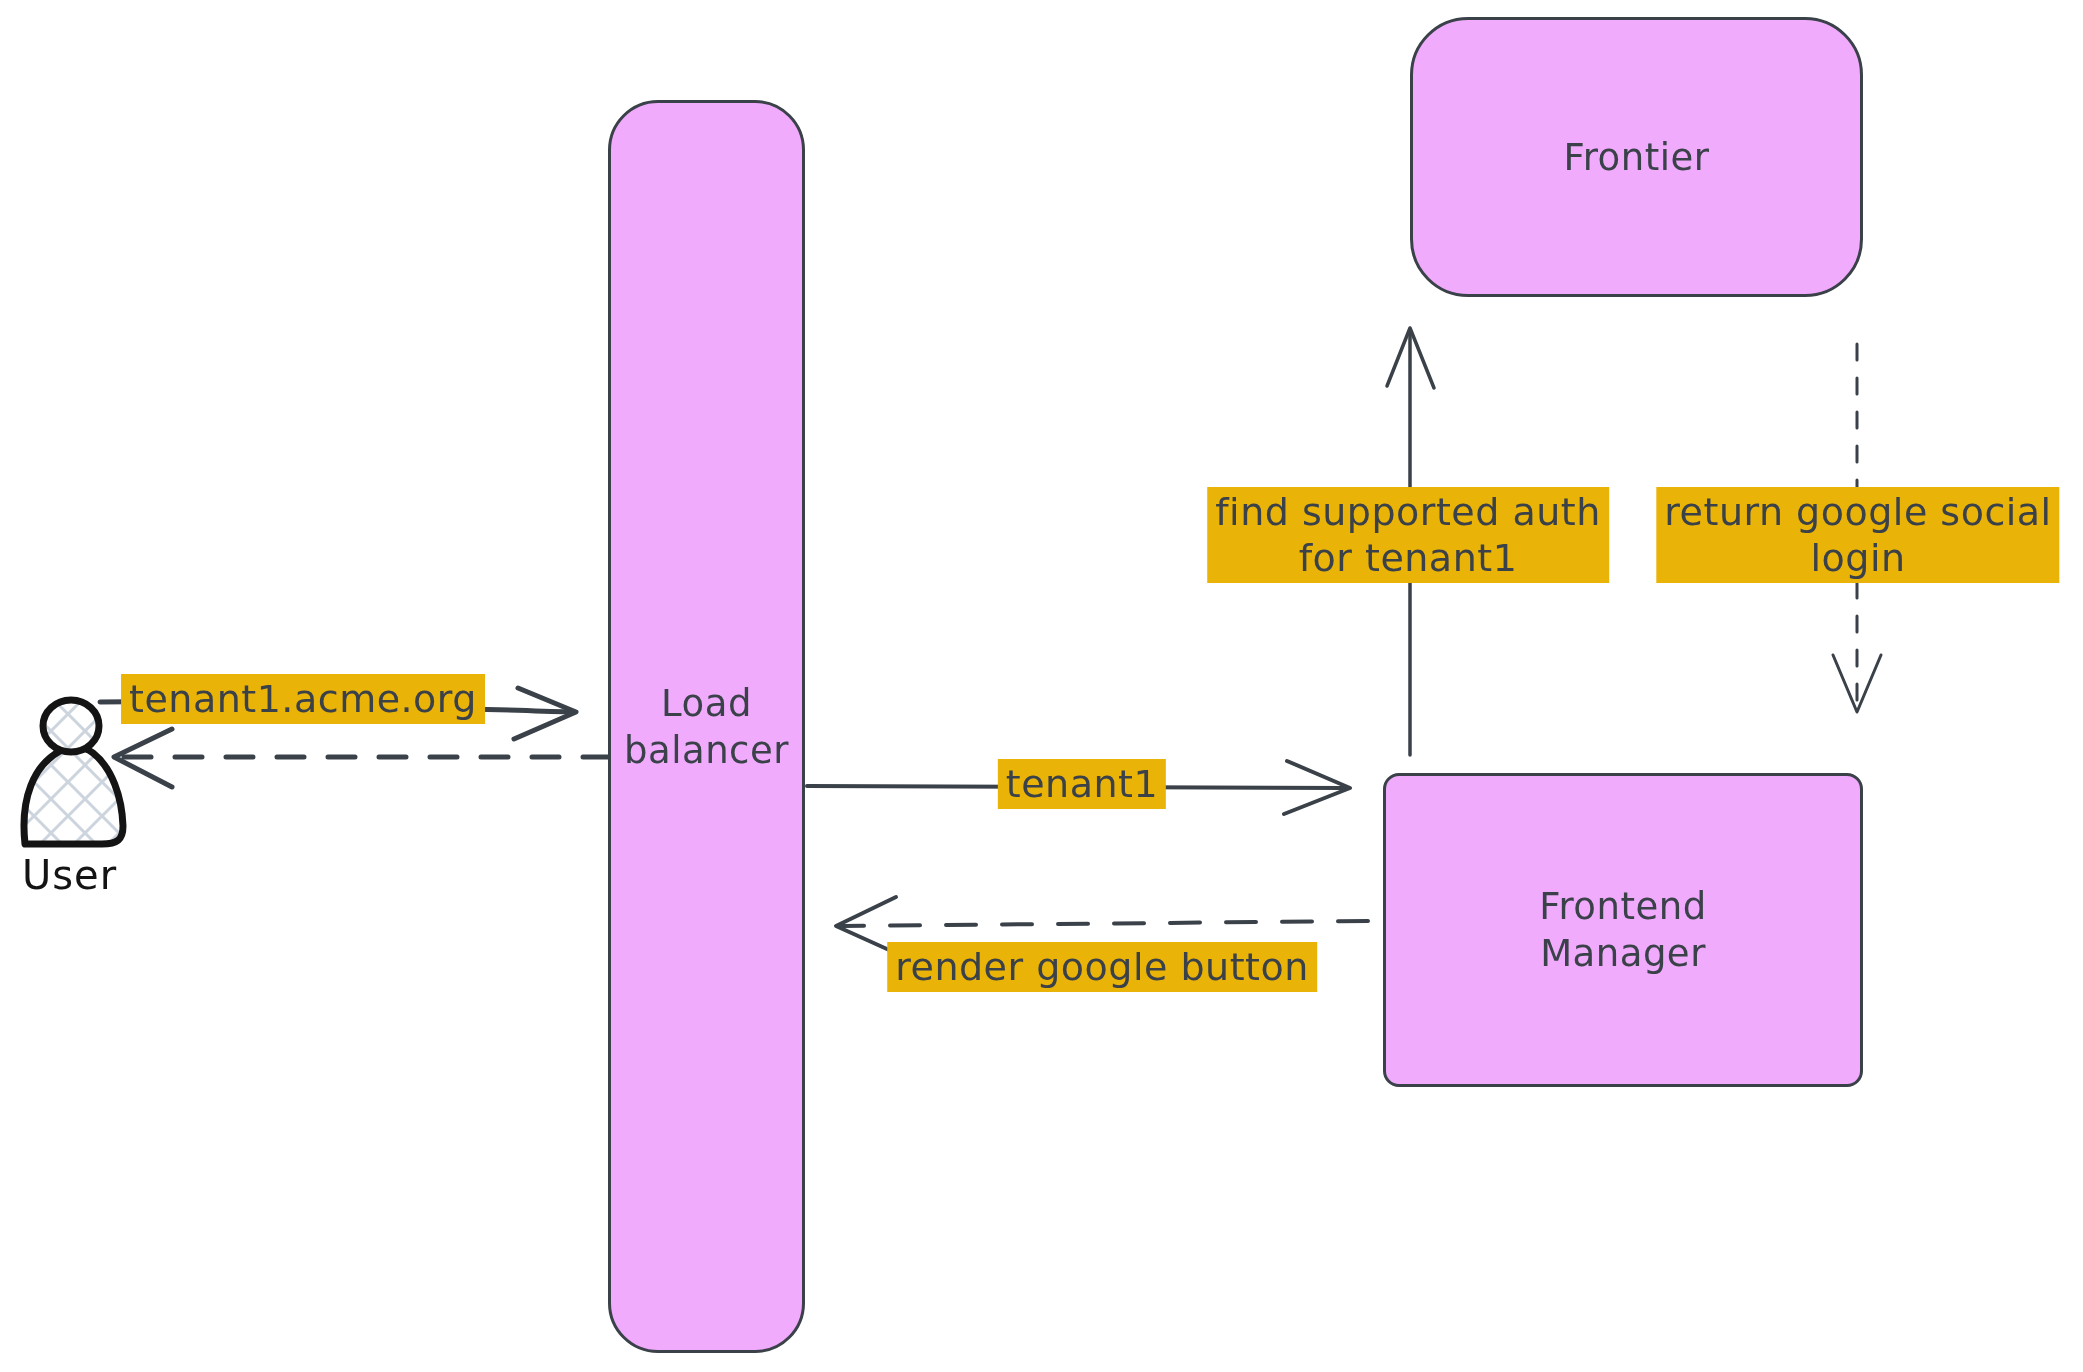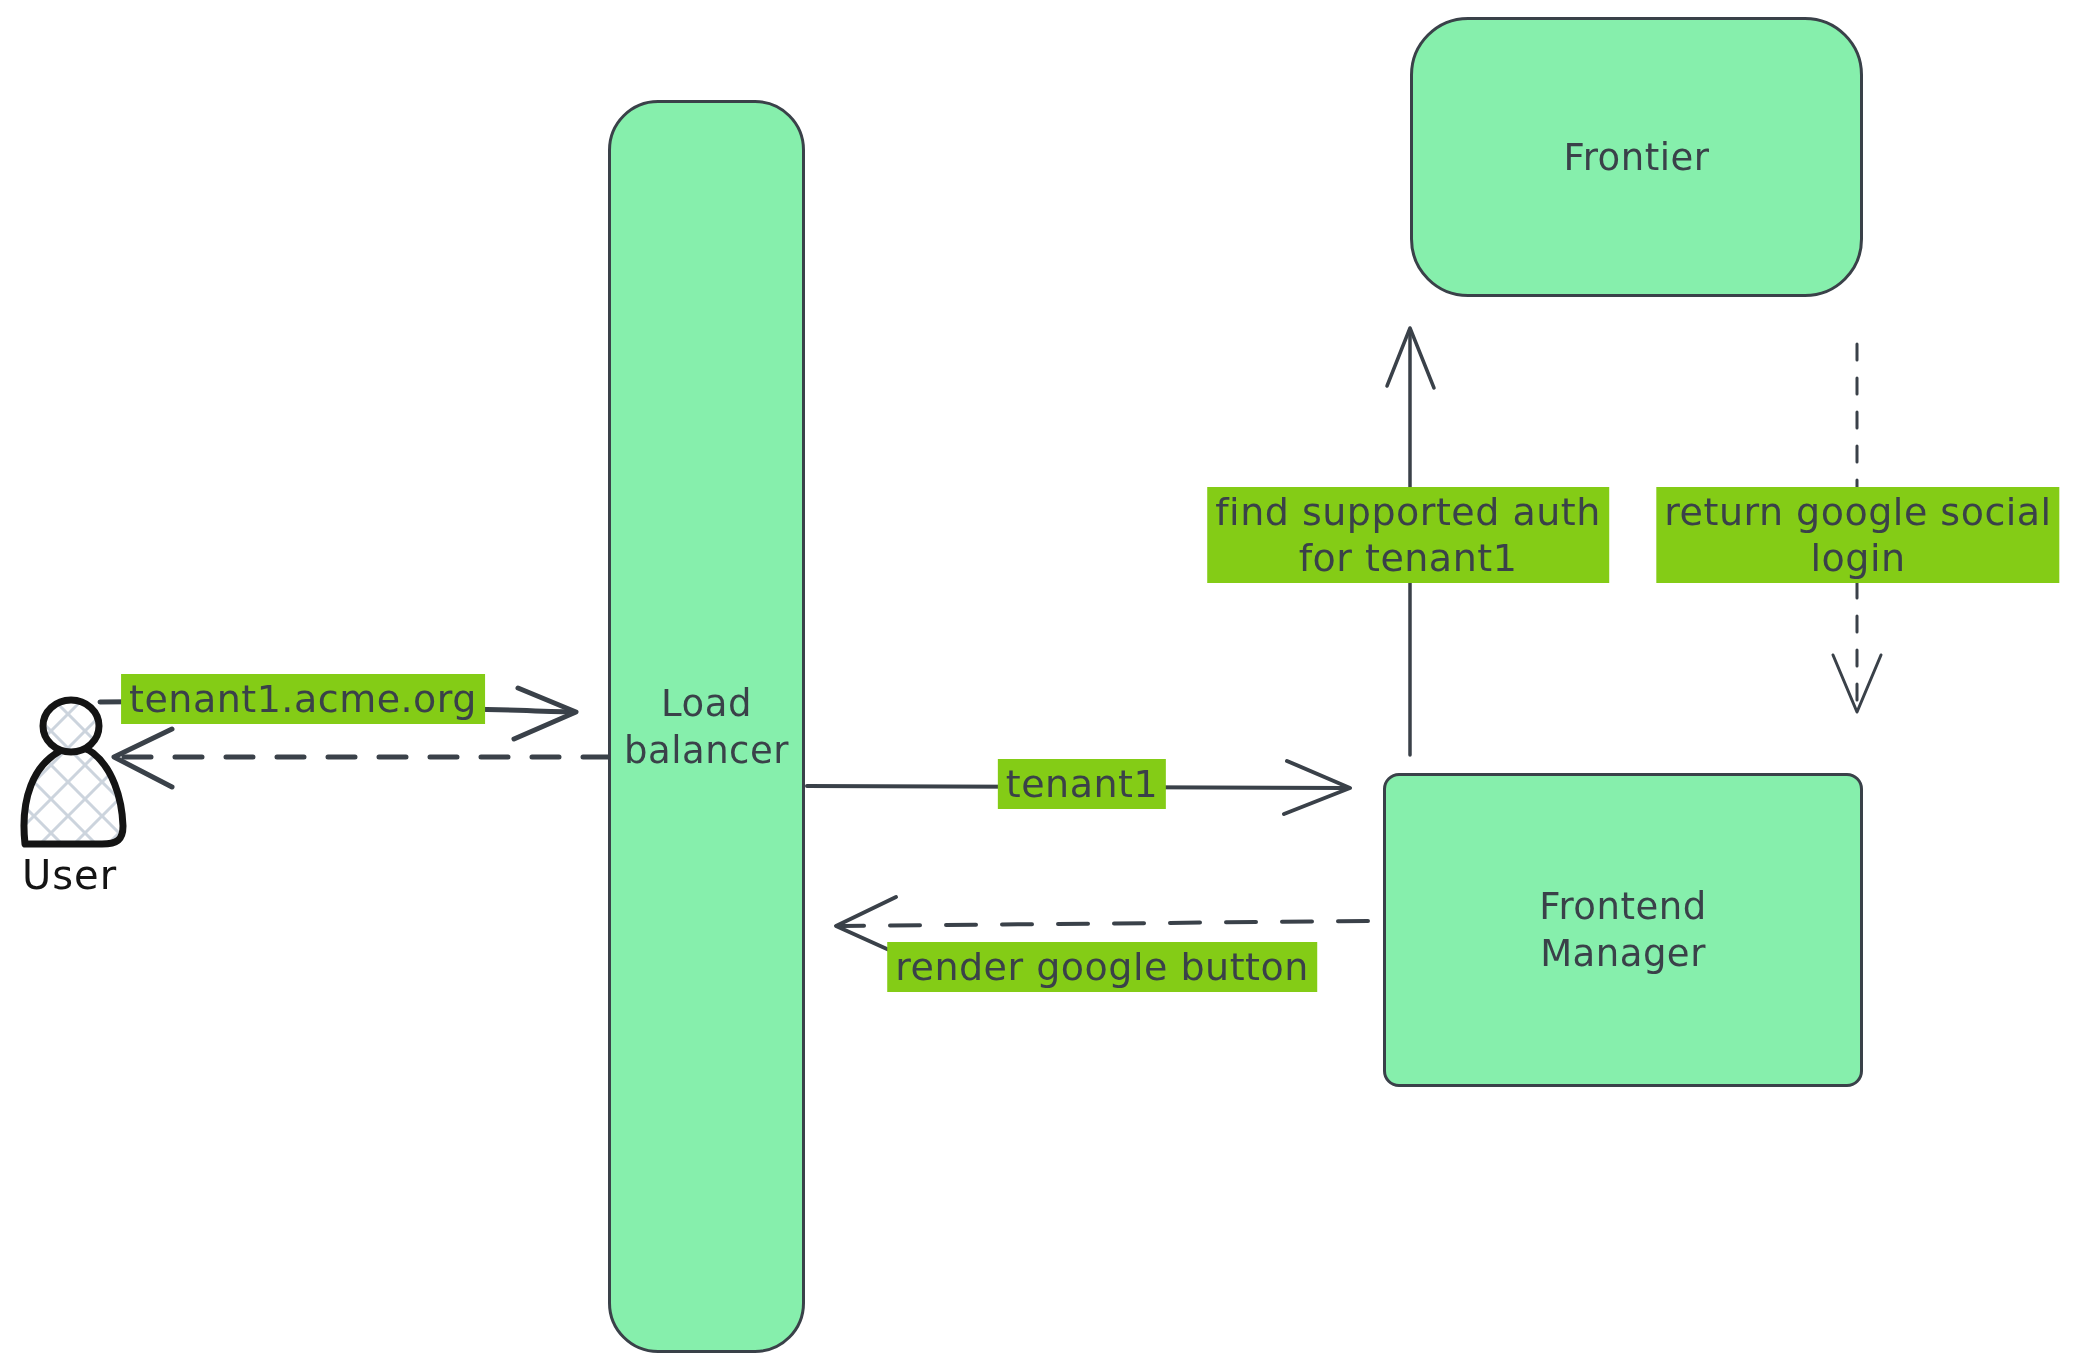--- a/index.html
+++ b/index.html
@@ -16,21 +16,21 @@
     overflow: hidden;
   }
   svg.overlay {
     position: absolute;
     left: 0; top: 0;
     width: 2083px; height: 1372px;
   }
   .node {
     position: absolute;
     border: 3px solid #3a4149;
-    background: #86efac;
+    background: #f0abfc;
     display: flex;
     flex-direction: column;
     align-items: center;
     justify-content: center;
     color: #3a4149;
     font-size: 37px;
     line-height: 47px;
     text-align: center;
     letter-spacing: 0.5px;
   }
@@ -45,21 +45,21 @@
     border-radius: 58px;
   }
   #node-frontend-manager {
     left: 1383px; top: 773px;
     width: 474px; height: 308px;
     border-radius: 16px;
   }
   .edge-label {
     position: absolute;
     transform: translate(-50%, -50%);
-    background: #84cc16;
+    background: #eab308;
     color: #3a4149;
     font-size: 38px;
     line-height: 46px;
     text-align: center;
     white-space: nowrap;
     padding: 2px 8px;
     letter-spacing: 0.5px;
   }
   #label-user-to-lb    { left: 303px;  top: 699px; }
   #label-lb-to-fm      { left: 1082px; top: 784px; }

